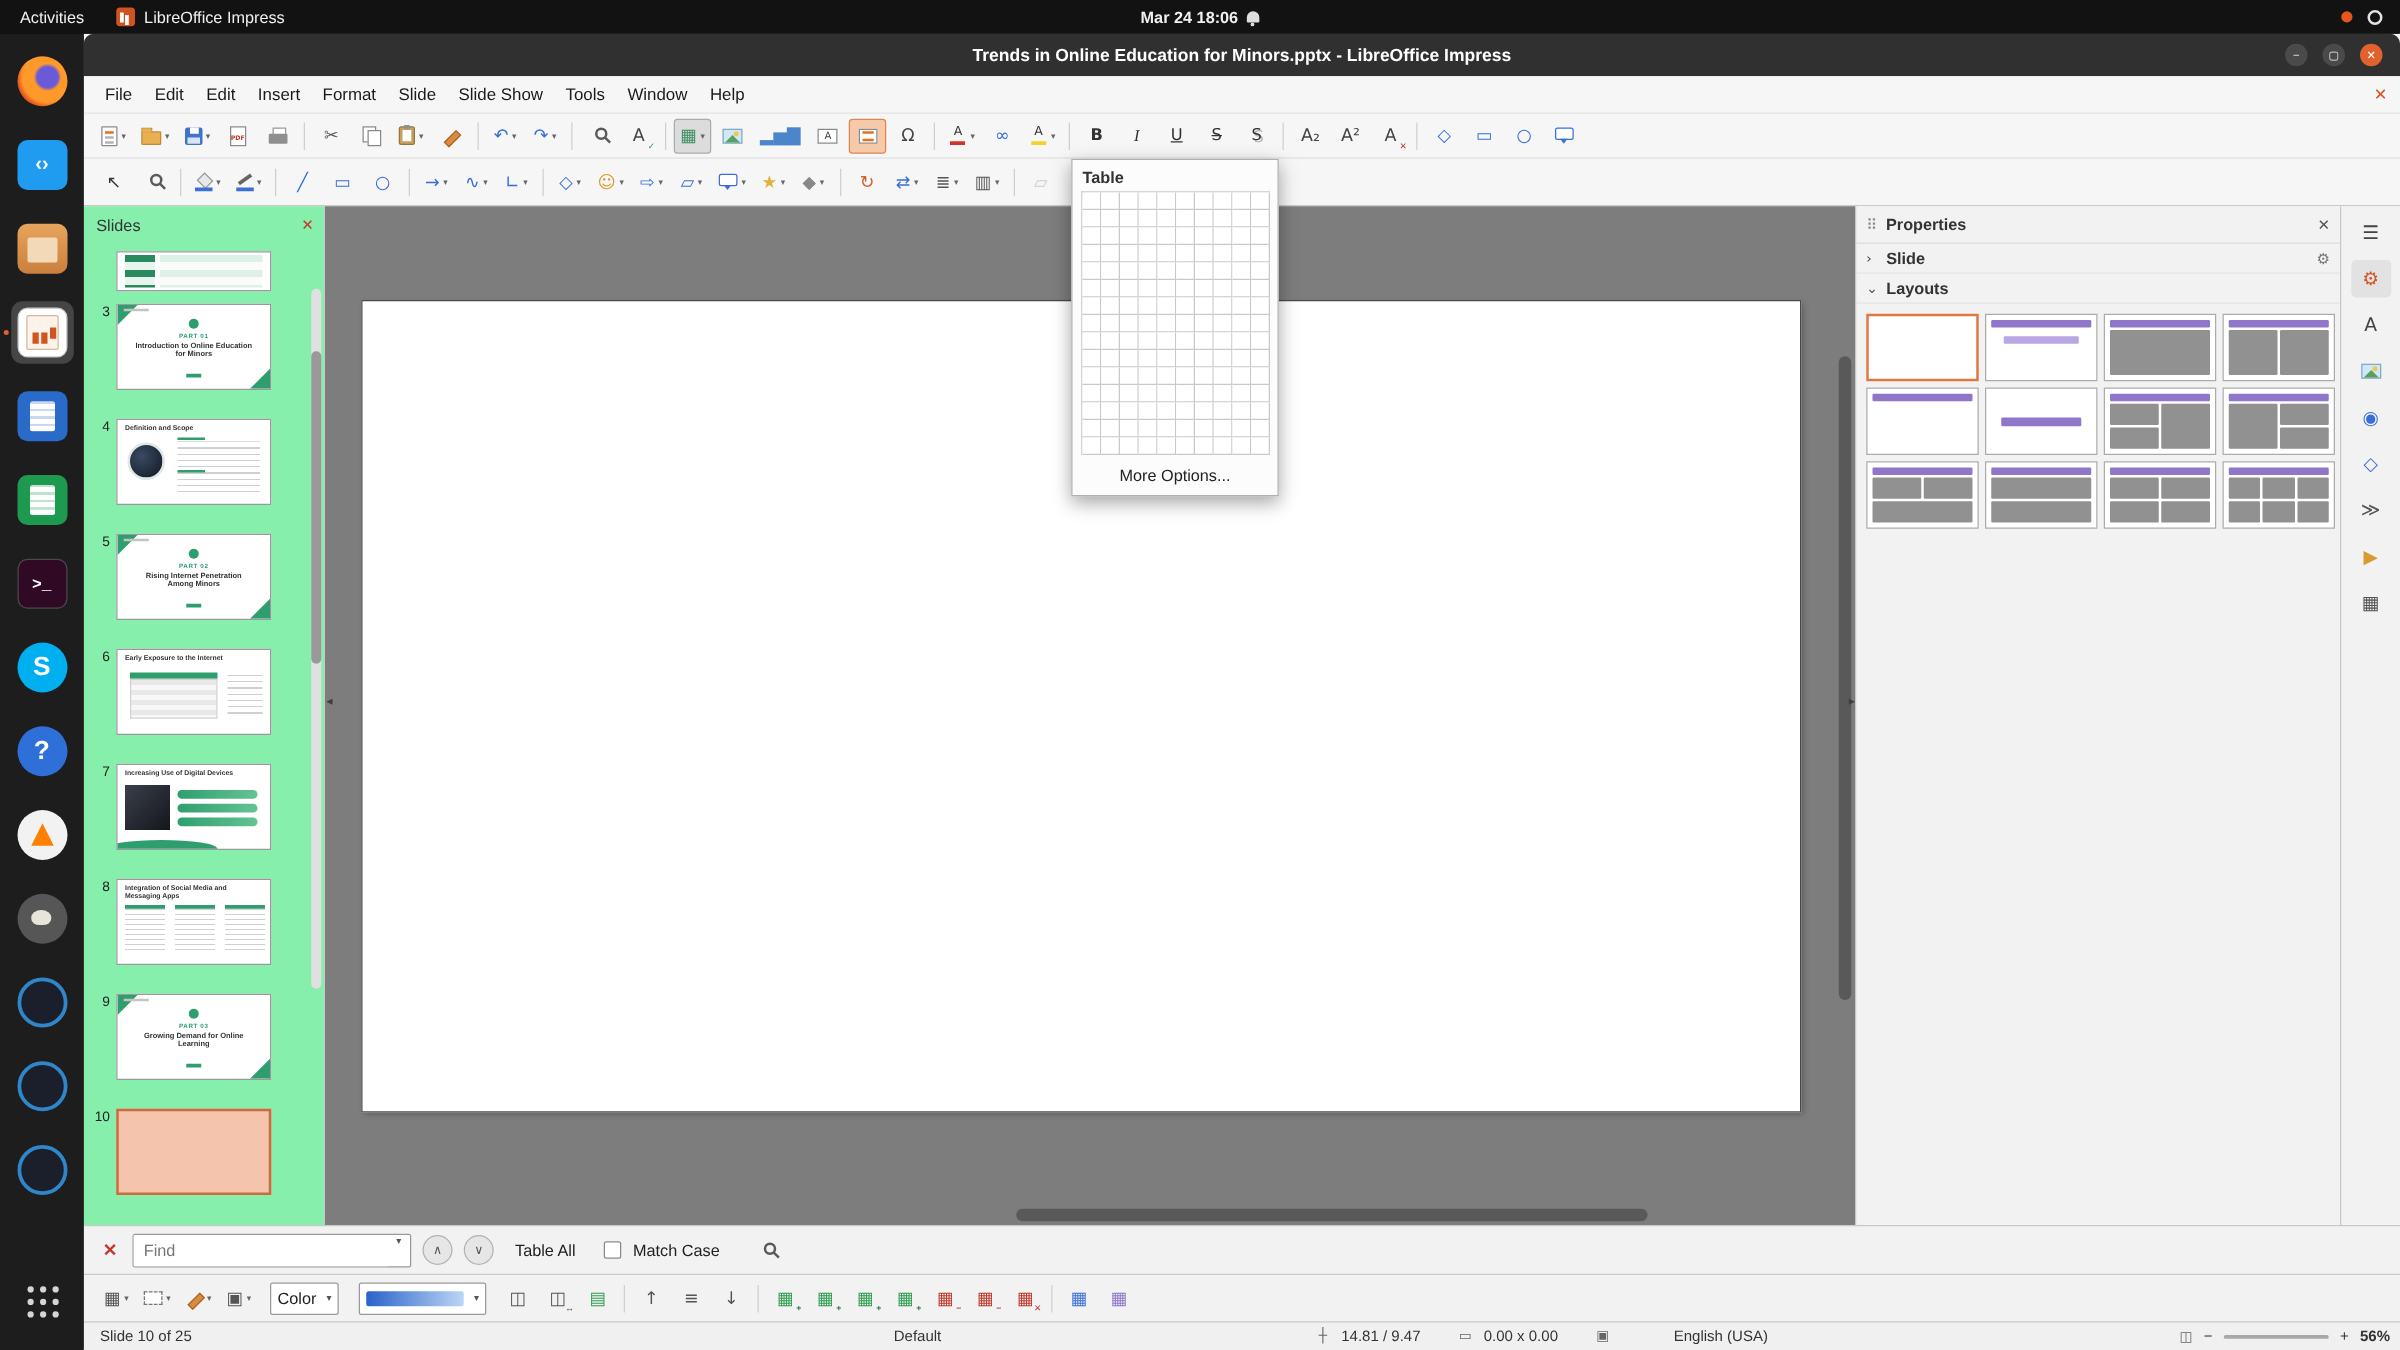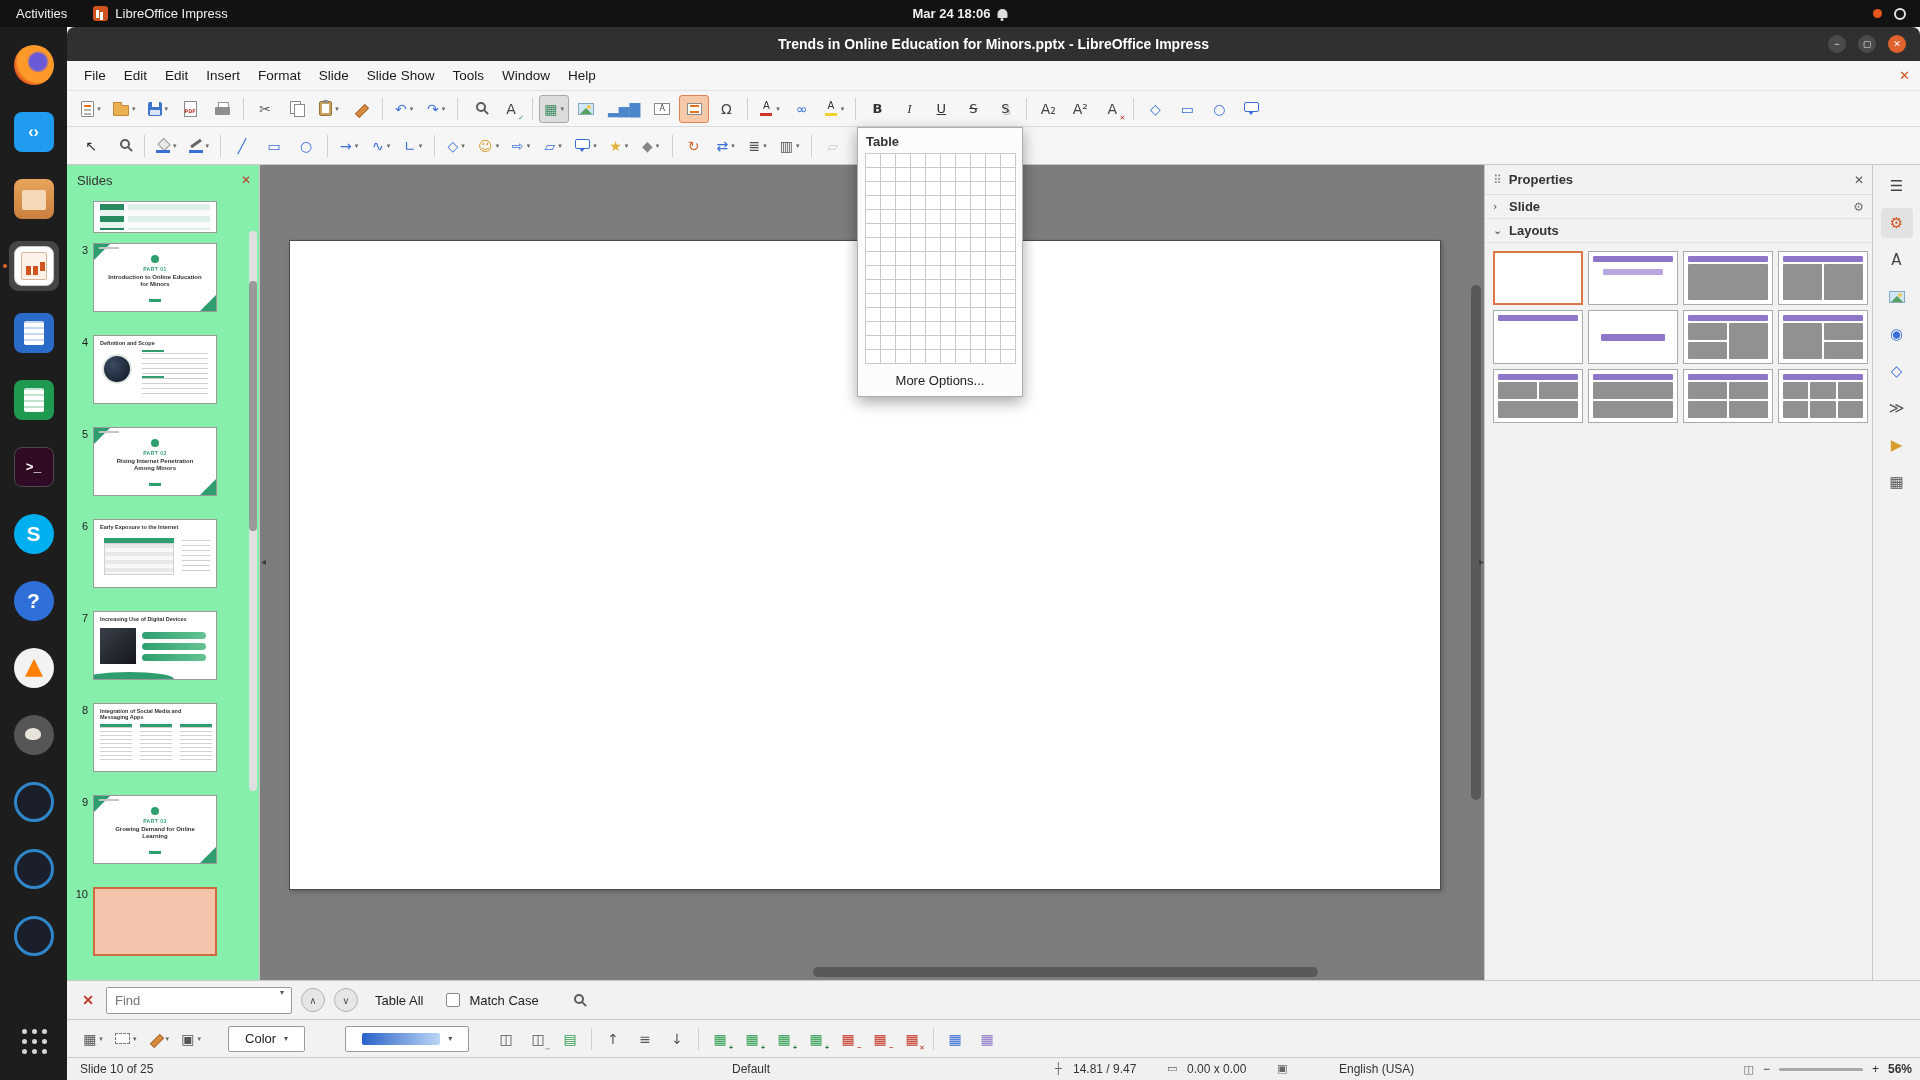--- a/index.html
+++ b/index.html
@@ -202,40 +202,40 @@
   .lt .box{flex:1;background:#919191;border-radius:1px;}
 
   .side-tabs{width:48px;background:#f2f2f2;border-left:1px solid #c8c8c8;flex:none;display:flex;flex-direction:column;align-items:center;padding-top:6px;gap:7px;}
   .st-btn{width:32px;height:30px;display:flex;align-items:center;justify-content:center;border-radius:4px;}
   .st-btn.active{background:#e2e2e2;}
   .st-glyph{font-family:"DejaVu Sans",sans-serif;font-size:15px;color:#555;}
 
   
   .find-bar{height:39px;background:#f2f2f2;border-top:1px solid #c9c9c9;display:flex;align-items:center;padding-left:12px;gap:9px;flex:none;}
   .fb-close{width:18px;height:18px;border:none;background:transparent;color:#c0392b;font-size:14px;font-weight:bold;display:flex;align-items:center;justify-content:center;}
-  .fb-input-wrap{width:186px;height:27px;background:#fff;border:1px solid #9a9a9a;border-radius:2px;display:flex;}
+  .fb-input-wrap{width:223px;height:27px;background:#fff;border:1px solid #9a9a9a;border-radius:2px;display:flex;}
   .fb-input{flex:1;border:none;outline:none;font-size:13px;padding:0 8px;min-width:0;font-family:inherit;}
   .fb-dd{width:18px;text-align:center;color:#555;font-size:8px;}
   .fb-circle{width:24px;height:24px;border-radius:50%;background:#e6e6e6;border:1px solid #b2b2b2;color:#555;font-size:10px;display:flex;align-items:center;justify-content:center;}
   .fb-findall{border:none;background:transparent;font-size:13px;color:#222;margin-left:8px;font-family:inherit;}
   .fb-check{width:14px;height:14px;border:1px solid #8a8a8a;background:#fff;border-radius:2px;margin-left:14px;}
   .fb-label{font-size:13px;color:#222;}
   .fb-replace{margin-left:26px;}
 
   
   .table-toolbar{height:38px;background:#f2f2f2;border-top:1px solid #c9c9c9;display:flex;align-items:center;padding-left:10px;gap:2px;flex:none;}
-  .sel-box{height:26px;background:#fff;border:1px solid #9a9a9a;border-radius:2px;display:flex;align-items:center;font-size:13px;color:#222;padding:0 16px;gap:8px;margin:0 19px;}
+  .sel-box{height:26px;background:#fff;border:1px solid #9a9a9a;border-radius:2px;display:flex;align-items:center;font-size:13px;color:#222;padding:0 5px;gap:8px;margin:0 7px;}
   .sel-dd{font-size:8px;color:#555;}
   .grad-bar{width:78px;height:12px;border-radius:2px;background:linear-gradient(90deg,#2a62c9,#bcd6f5);}
 
   
   .status-bar{height:23px;background:#f0f0f0;border-top:1px solid #c9c9c9;position:relative;font-size:12px;color:#333;flex:none;}
   .status-bar span{position:absolute;top:4px;white-space:nowrap;}
   .sb-ic{font-family:"DejaVu Sans",sans-serif;color:#666;font-size:11px;}
-  .sb-slide{left:13px;} .sb-template{left:665px;}
+  .sb-slide{left:13px;} .sb-template{left:648px;}
   .sb-pos-ic{left:988px;} .sb-pos{left:1006px;}
   .sb-size-ic{left:1100px;} .sb-size{left:1120px;}
   .sb-fit{left:1210px;} .sb-lang{left:1272px;}
   .sb-right{position:absolute;right:8px;top:0;height:100%;display:flex;align-items:center;gap:9px;}
   .sb-right span{position:static;}
   .zoom-track{width:84px;height:3px;background:#a8a8a8;border-radius:2px;position:relative;}
   .zoom-thumb{position:absolute;left:78%;top:-5px;width:7px;height:13px;background:#6e6e6e;border-radius:2px;}
   .sb-zoomtext{font-weight:bold;}
 
   

